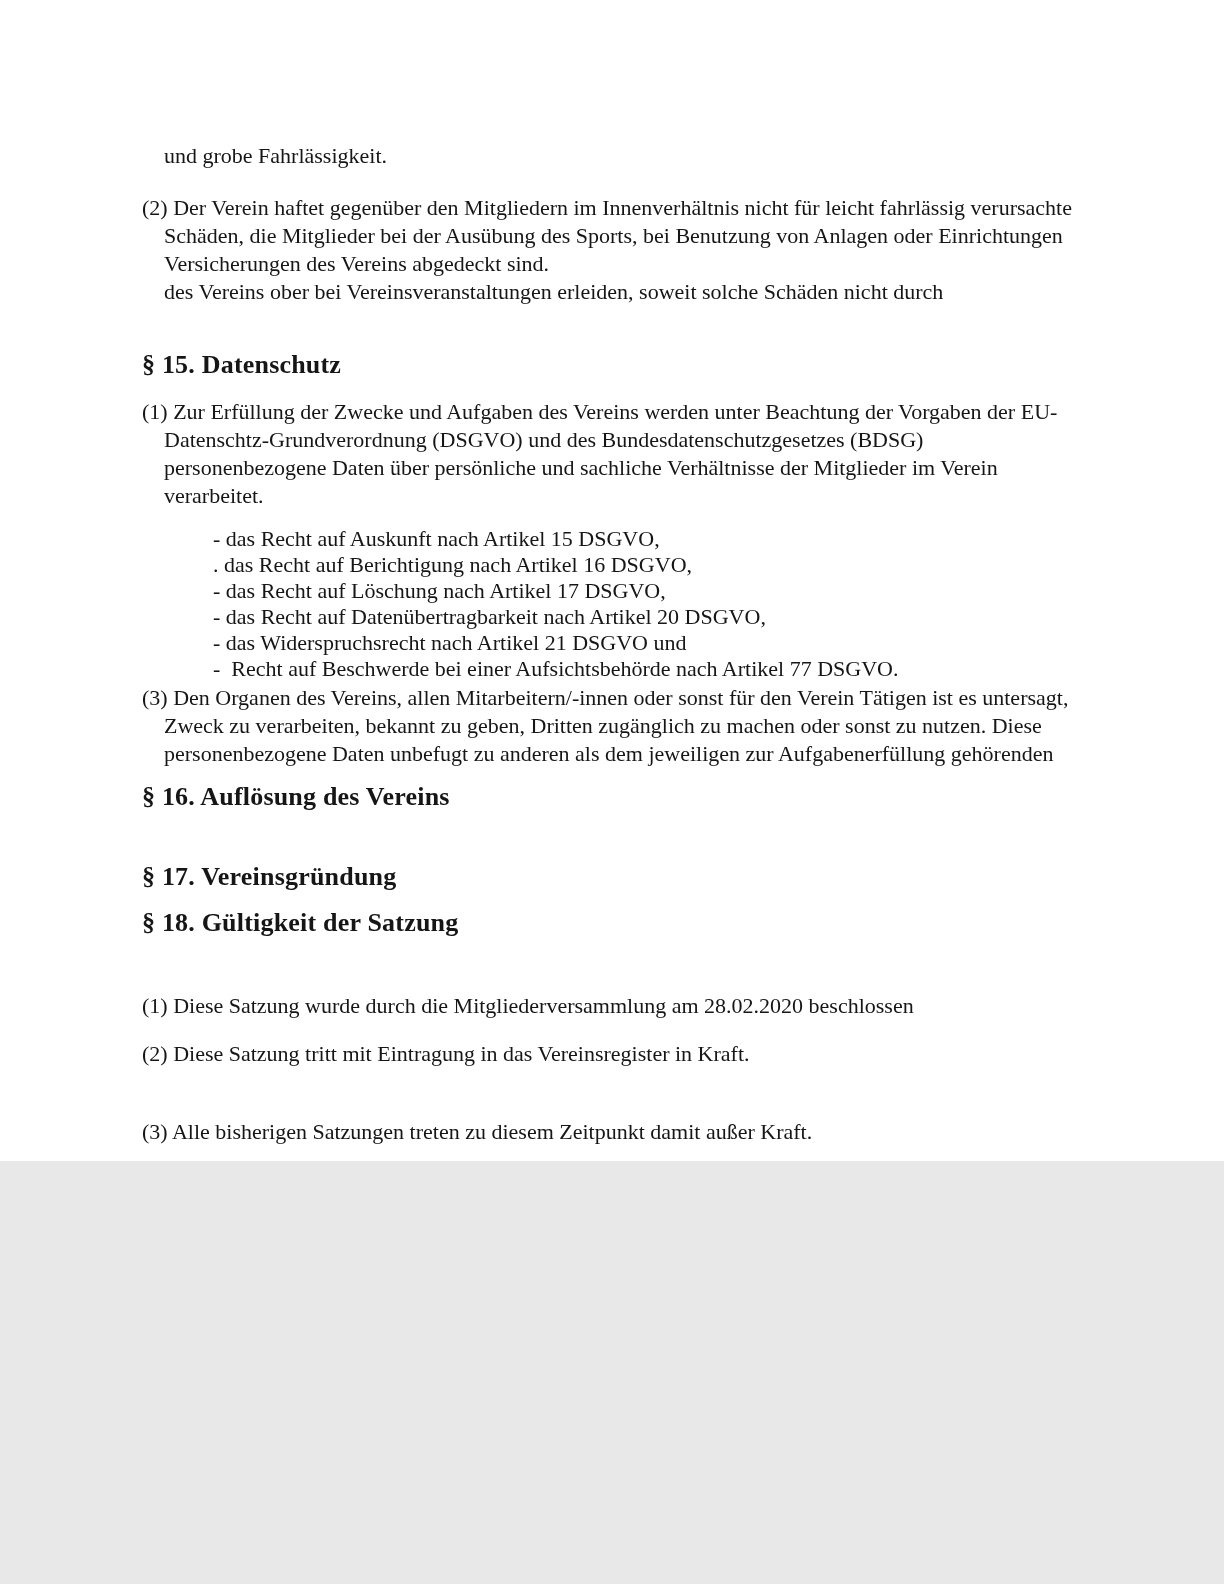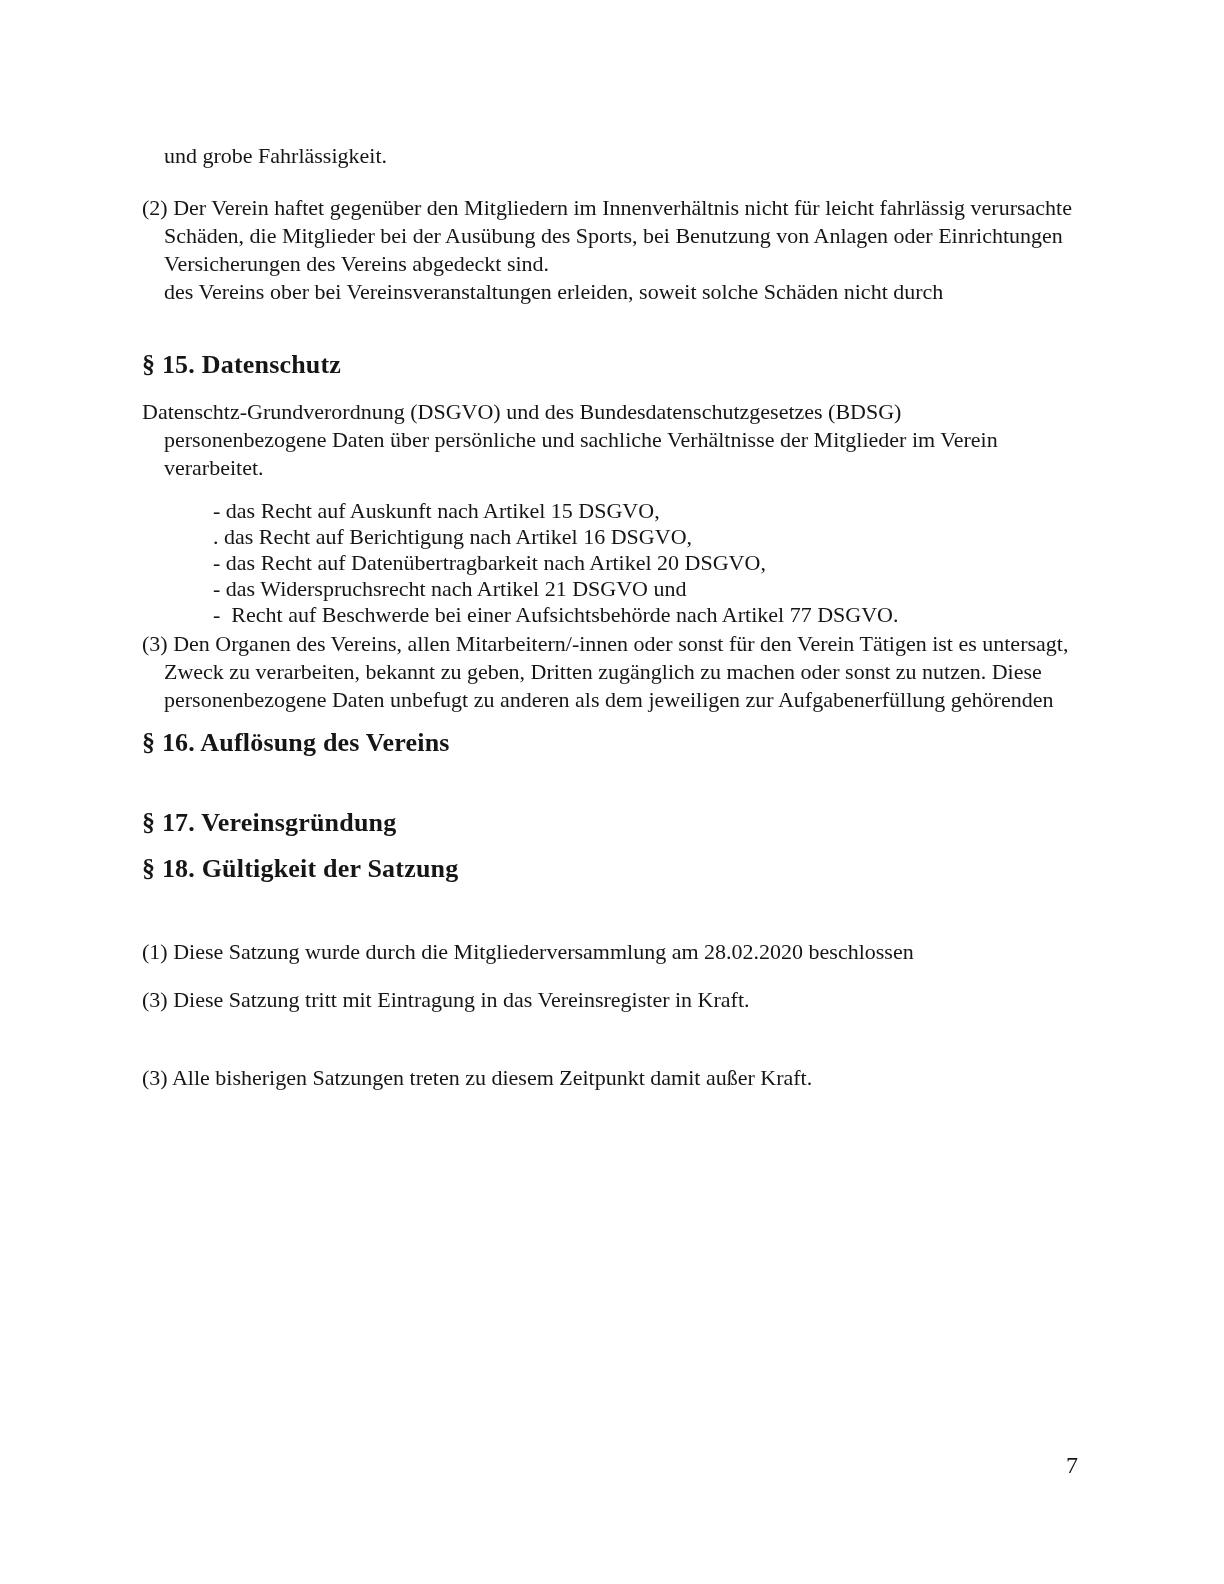--- a/index.html
+++ b/index.html
@@ -3,21 +3,21 @@
 <meta charset="utf-8">
 <style>
   html, body {
     margin: 0;
     padding: 0;
     background: #e8e8e8;
   }
   .page {
     position: relative;
     width: 1224px;
-    height: 1584px;
+    height: 1161px;
     margin: 0 auto;
     background: #ffffff;
     box-sizing: border-box;
     padding: 142px 96px 0 142px;
     font-family: "Liberation Serif", "DejaVu Serif", serif;
     color: #161616;
     overflow: hidden;
   }
   .doc { display: block; }
   .doc > * { margin: 0; }
@@ -76,43 +76,45 @@
         <div class="line">und grobe Fahrlässigkeit.</div>
       </div>
       <div class="para hang">
         <div class="line">(2) Der Verein haftet gegenüber den Mitgliedern im Innenverhältnis nicht für leicht fahrlässig verursachte</div>
         <div class="line">Schäden, die Mitglieder bei der Ausübung des Sports, bei Benutzung von Anlagen oder Einrichtungen</div>
         <div class="line">Versicherungen des Vereins abgedeckt sind.</div>
         <div class="line">des Vereins ober bei Vereinsveranstaltungen erleiden, soweit solche Schäden nicht durch</div>
       </div>
       <h2 class="heading">§ 15. Datenschutz</h2>
       <div class="para hang">
+        <div class="line">(1) Zur Erfüllung der Zwecke und Aufgaben des Vereins werden unter Beachtung der Vorgaben der EU-</div>
         <div class="line">Datenschtz-Grundverordnung (DSGVO) und des Bundesdatenschutzgesetzes (BDSG)</div>
         <div class="line">personenbezogene Daten über persönliche und sachliche Verhältnisse der Mitglieder im Verein</div>
         <div class="line">verarbeitet.</div>
       </div>
       <div class="list">
         <div class="line">- das Recht auf Auskunft nach Artikel 15 DSGVO,</div>
         <div class="line">. das Recht auf Berichtigung nach Artikel 16 DSGVO,</div>
+        <div class="line">- das Recht auf Löschung nach Artikel 17 DSGVO,</div>
         <div class="line">- das Recht auf Datenübertragbarkeit nach Artikel 20 DSGVO,</div>
         <div class="line">- das Widerspruchsrecht nach Artikel 21 DSGVO und</div>
         <div class="line">-  Recht auf Beschwerde bei einer Aufsichtsbehörde nach Artikel 77 DSGVO.</div>
       </div>
       <div class="para hang">
         <div class="line">(3) Den Organen des Vereins, allen Mitarbeitern/-innen oder sonst für den Verein Tätigen ist es untersagt,</div>
         <div class="line">Zweck zu verarbeiten, bekannt zu geben, Dritten zugänglich zu machen oder sonst zu nutzen. Diese</div>
         <div class="line">personenbezogene Daten unbefugt zu anderen als dem jeweiligen zur Aufgabenerfüllung gehörenden</div>
       </div>
       <h2 class="heading">§ 16. Auflösung des Vereins</h2>
       <h2 class="heading">§ 17. Vereinsgründung</h2>
       <h2 class="heading">§ 18. Gültigkeit der Satzung</h2>
       <div class="para flush">
         <div class="line">(1) Diese Satzung wurde durch die Mitgliederversammlung am 28.02.2020 beschlossen</div>
       </div>
       <div class="para flush">
-        <div class="line">(3) Diese Satzung tritt mit Eintragung in das Vereinsregister in Kraft.</div>
+        <div class="line">(2) Diese Satzung tritt mit Eintragung in das Vereinsregister in Kraft.</div>
       </div>
       <div class="para flush">
         <div class="line">(3) Alle bisherigen Satzungen treten zu diesem Zeitpunkt damit außer Kraft.</div>
       </div>
     </main>
   <div class="page-number">7</div>
 </div>
 
 </body></html>

